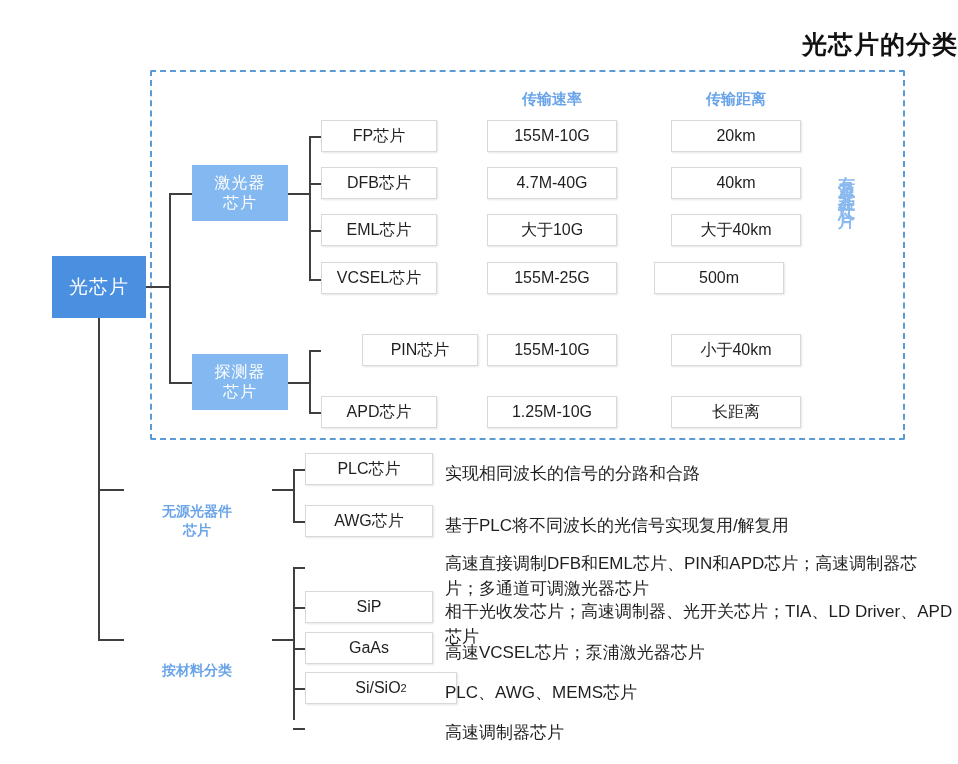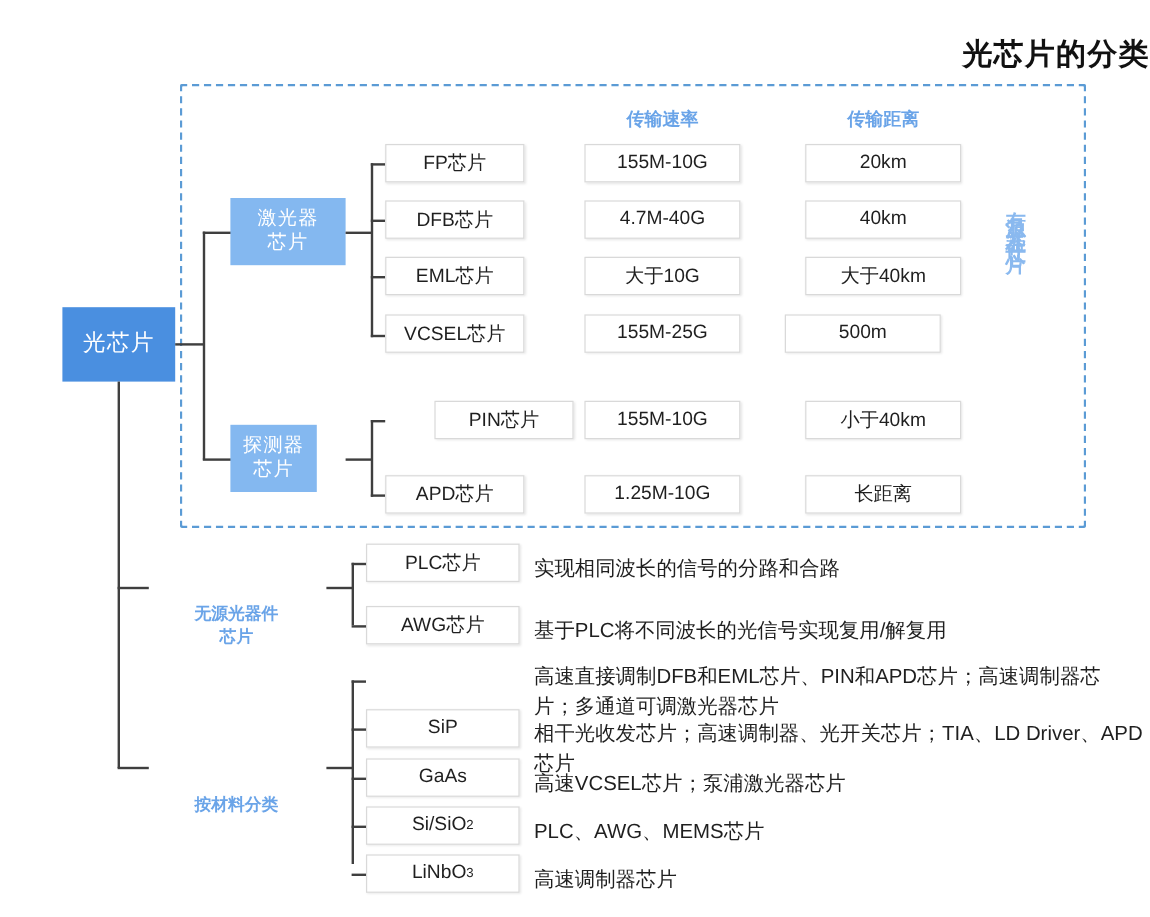--- a/index.html
+++ b/index.html
@@ -92,21 +92,21 @@
   <div class="ln lnh" style="left:146px;top:286px;width:24px;"></div>
   <div class="ln lnv" style="left:169px;top:193px;height:190px;"></div>
   <div class="ln lnh" style="left:169px;top:193px;width:24px;"></div>
   <div class="ln lnh" style="left:169px;top:382px;width:24px;"></div>
 
   <div class="node-cat" style="left:192px;top:165px;width:96px;height:56px;">
     <span>激光器</span>
     <span>芯片</span>
   </div>
 
-  <div class="node-cat" style="left:192px;top:354px;width:72px;height:56px;">
+  <div class="node-cat" style="left:192px;top:354px;width:96px;height:56px;">
     <span>探测器</span>
     <span>芯片</span>
   </div>
 
   <div class="ln lnh" style="left:288px;top:193px;width:22px;"></div>
   <div class="ln lnv" style="left:309px;top:136px;height:145px;"></div>
   <div class="ln lnh" style="left:309px;top:136px;width:12px;"></div>
   <div class="ln lnh" style="left:309px;top:183px;width:12px;"></div>
   <div class="ln lnh" style="left:309px;top:230px;width:12px;"></div>
   <div class="ln lnh" style="left:309px;top:279px;width:12px;"></div>
@@ -177,25 +177,21 @@
   <div class="box" style="left:305px;top:591px;width:128px;height:32px;">
     <span>SiP</span>
   </div>
   <div class="desc" style="left:445px;top:600px;width:510px;">相干光收发芯片；高速调制器、光开关芯片；TIA、LD Driver、APD芯片</div>
 
   <div class="box" style="left:305px;top:632px;width:128px;height:32px;">
     <span>GaAs</span>
   </div>
   <div class="desc" style="left:445px;top:641px;width:500px;">高速VCSEL芯片；泵浦激光器芯片</div>
 
-  <div class="box" style="left:305px;top:672px;width:128px;height:32px;">
+  <div class="box" style="left:305px;top:672px;width:152px;height:32px;">
     <span>Si/SiO</span>
       <sub>2</sub>
   </div>
   <div class="desc" style="left:445px;top:681px;width:500px;">PLC、AWG、MEMS芯片</div>
 
-  <div class="box" style="left:305px;top:712px;width:128px;height:32px;">
-    <span>LiNbO</span>
-      <sub>3</sub>
-  </div>
   <div class="desc" style="left:445px;top:721px;width:500px;">高速调制器芯片</div>
 
 </div>
 
 </body></html>

